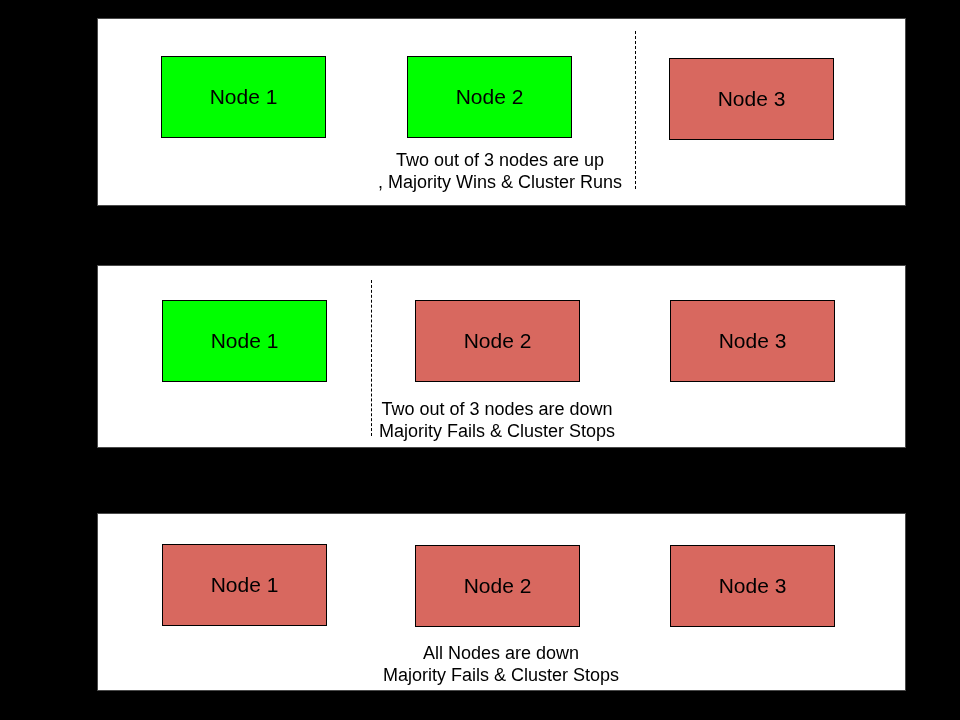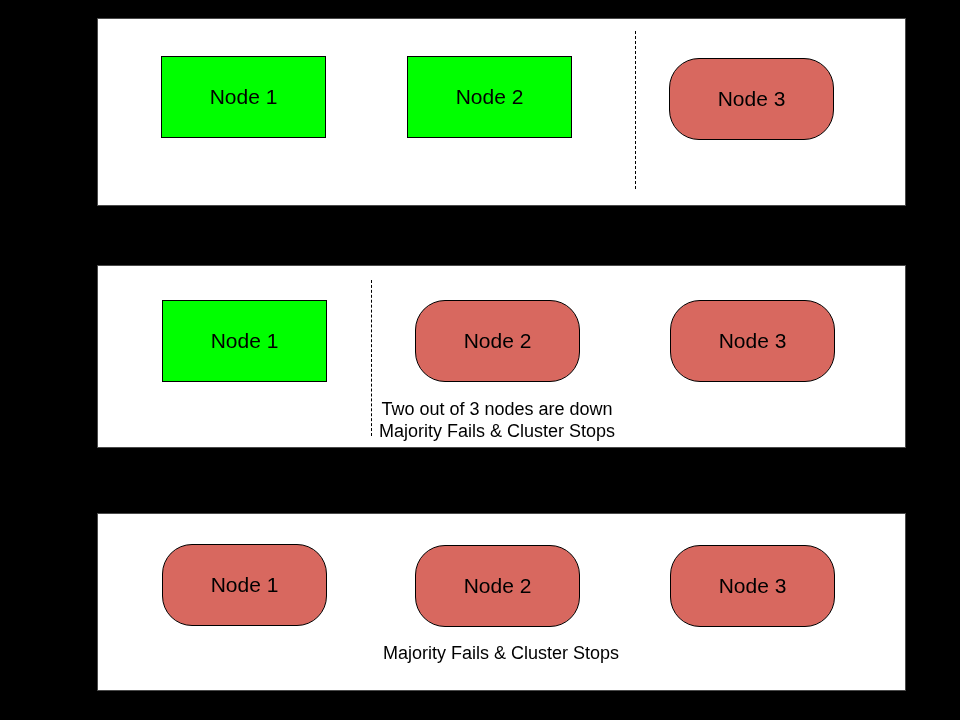--- a/index.html
+++ b/index.html
@@ -24,21 +24,21 @@
 
   .node {
     position: absolute;
     width: 163px; height: 80px;
     border: 1px solid #000000;
     display: flex; align-items: center; justify-content: center;
     font-size: 21px;
     color: #000000;
   }
   .status-up   { background: #00ff00; }
-  .status-down { background: #d8685f; border-radius: 30px; }
+  .status-down { background: #d8685f; }
 
   #panel1 .n1 { left: 63px;  top: 37px; }
   #panel1 .n2 { left: 309px; top: 37px; }
   #panel1 .n3 { left: 571px; top: 39px; }
 
   #panel2 .n1 { left: 64px;  top: 34px; }
   #panel2 .n2 { left: 317px; top: 34px; }
   #panel2 .n3 { left: 572px; top: 34px; }
 
   #panel3 .n1 { left: 64px;  top: 30px; }
@@ -71,20 +71,24 @@
   <div class="node n1 status-up">
     <span>Node 1</span>
   </div>
   <div class="node n2 status-up">
     <span>Node 2</span>
   </div>
   <div class="node n3 status-down">
     <span>Node 3</span>
   </div>
   <div class="divider"></div>
+  <div class="caption">
+    <div>Two out of 3 nodes are up</div>
+    <div>, Majority Wins &amp; Cluster Runs</div>
+  </div>
 </section>
 
 <section class="panel" id="panel2">
   <div class="node n1 status-up">
     <span>Node 1</span>
   </div>
   <div class="node n2 status-down">
     <span>Node 2</span>
   </div>
   <div class="node n3 status-down">
@@ -101,15 +105,16 @@
   <div class="node n1 status-down">
     <span>Node 1</span>
   </div>
   <div class="node n2 status-down">
     <span>Node 2</span>
   </div>
   <div class="node n3 status-down">
     <span>Node 3</span>
   </div>
   <div class="caption">
+    <div>All Nodes are down</div>
     <div>Majority Fails &amp; Cluster Stops</div>
   </div>
 </section>
 
 </body></html>

